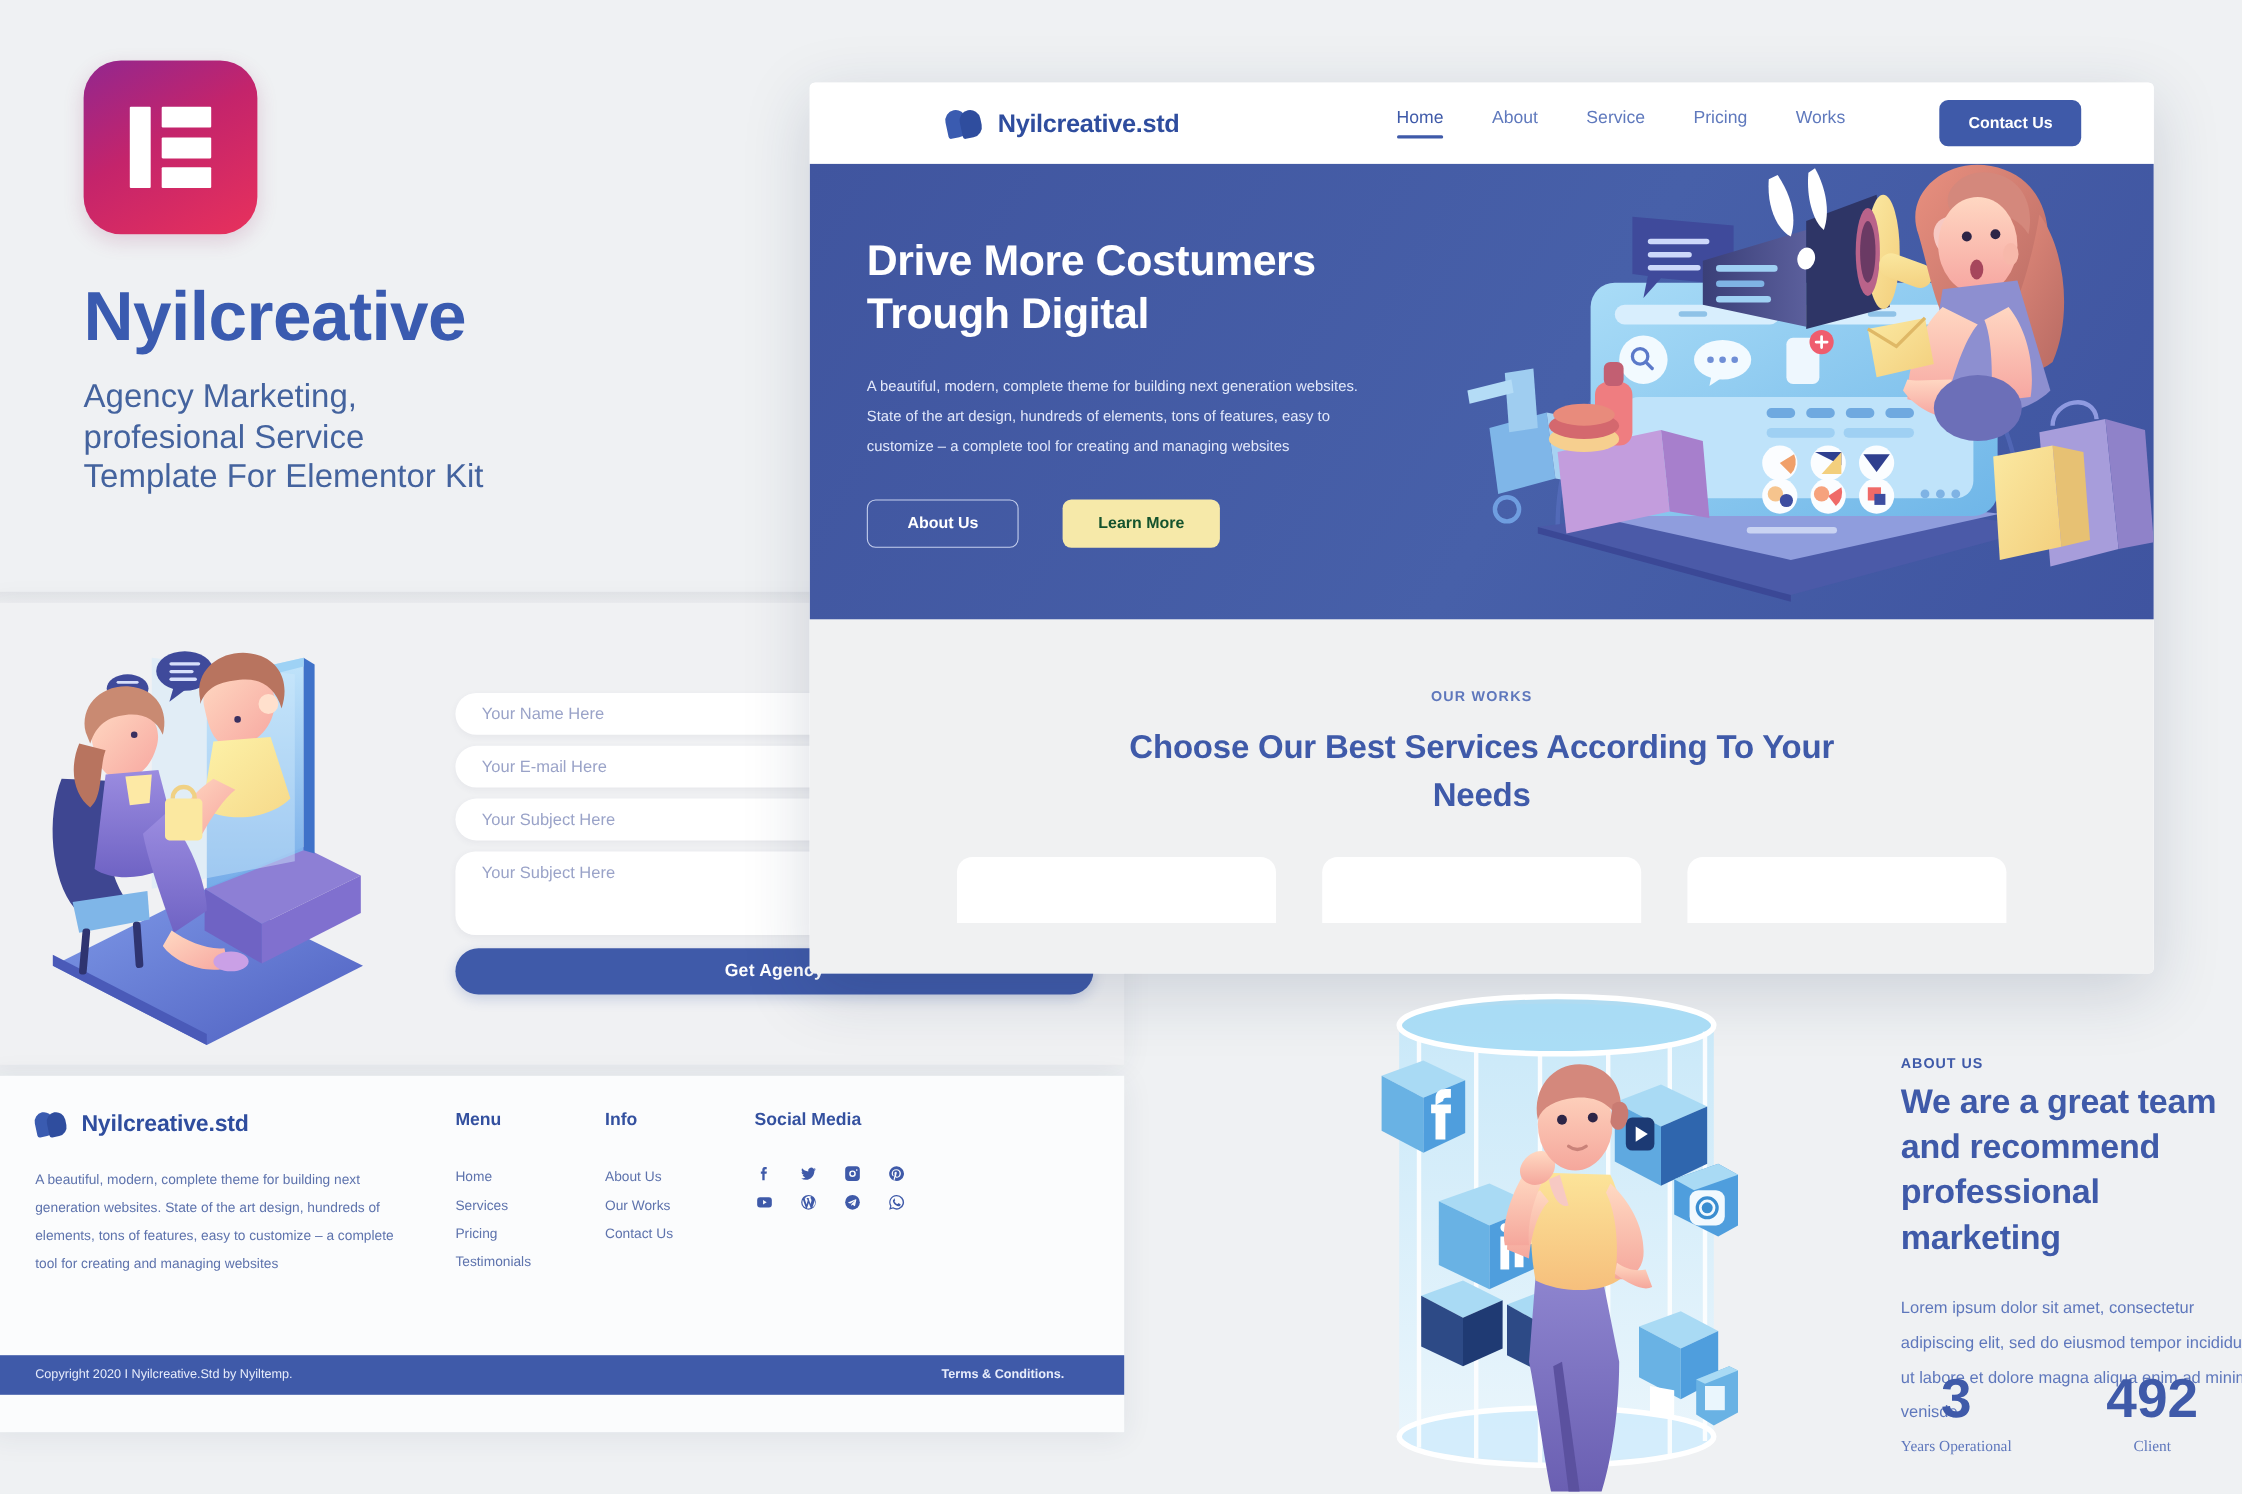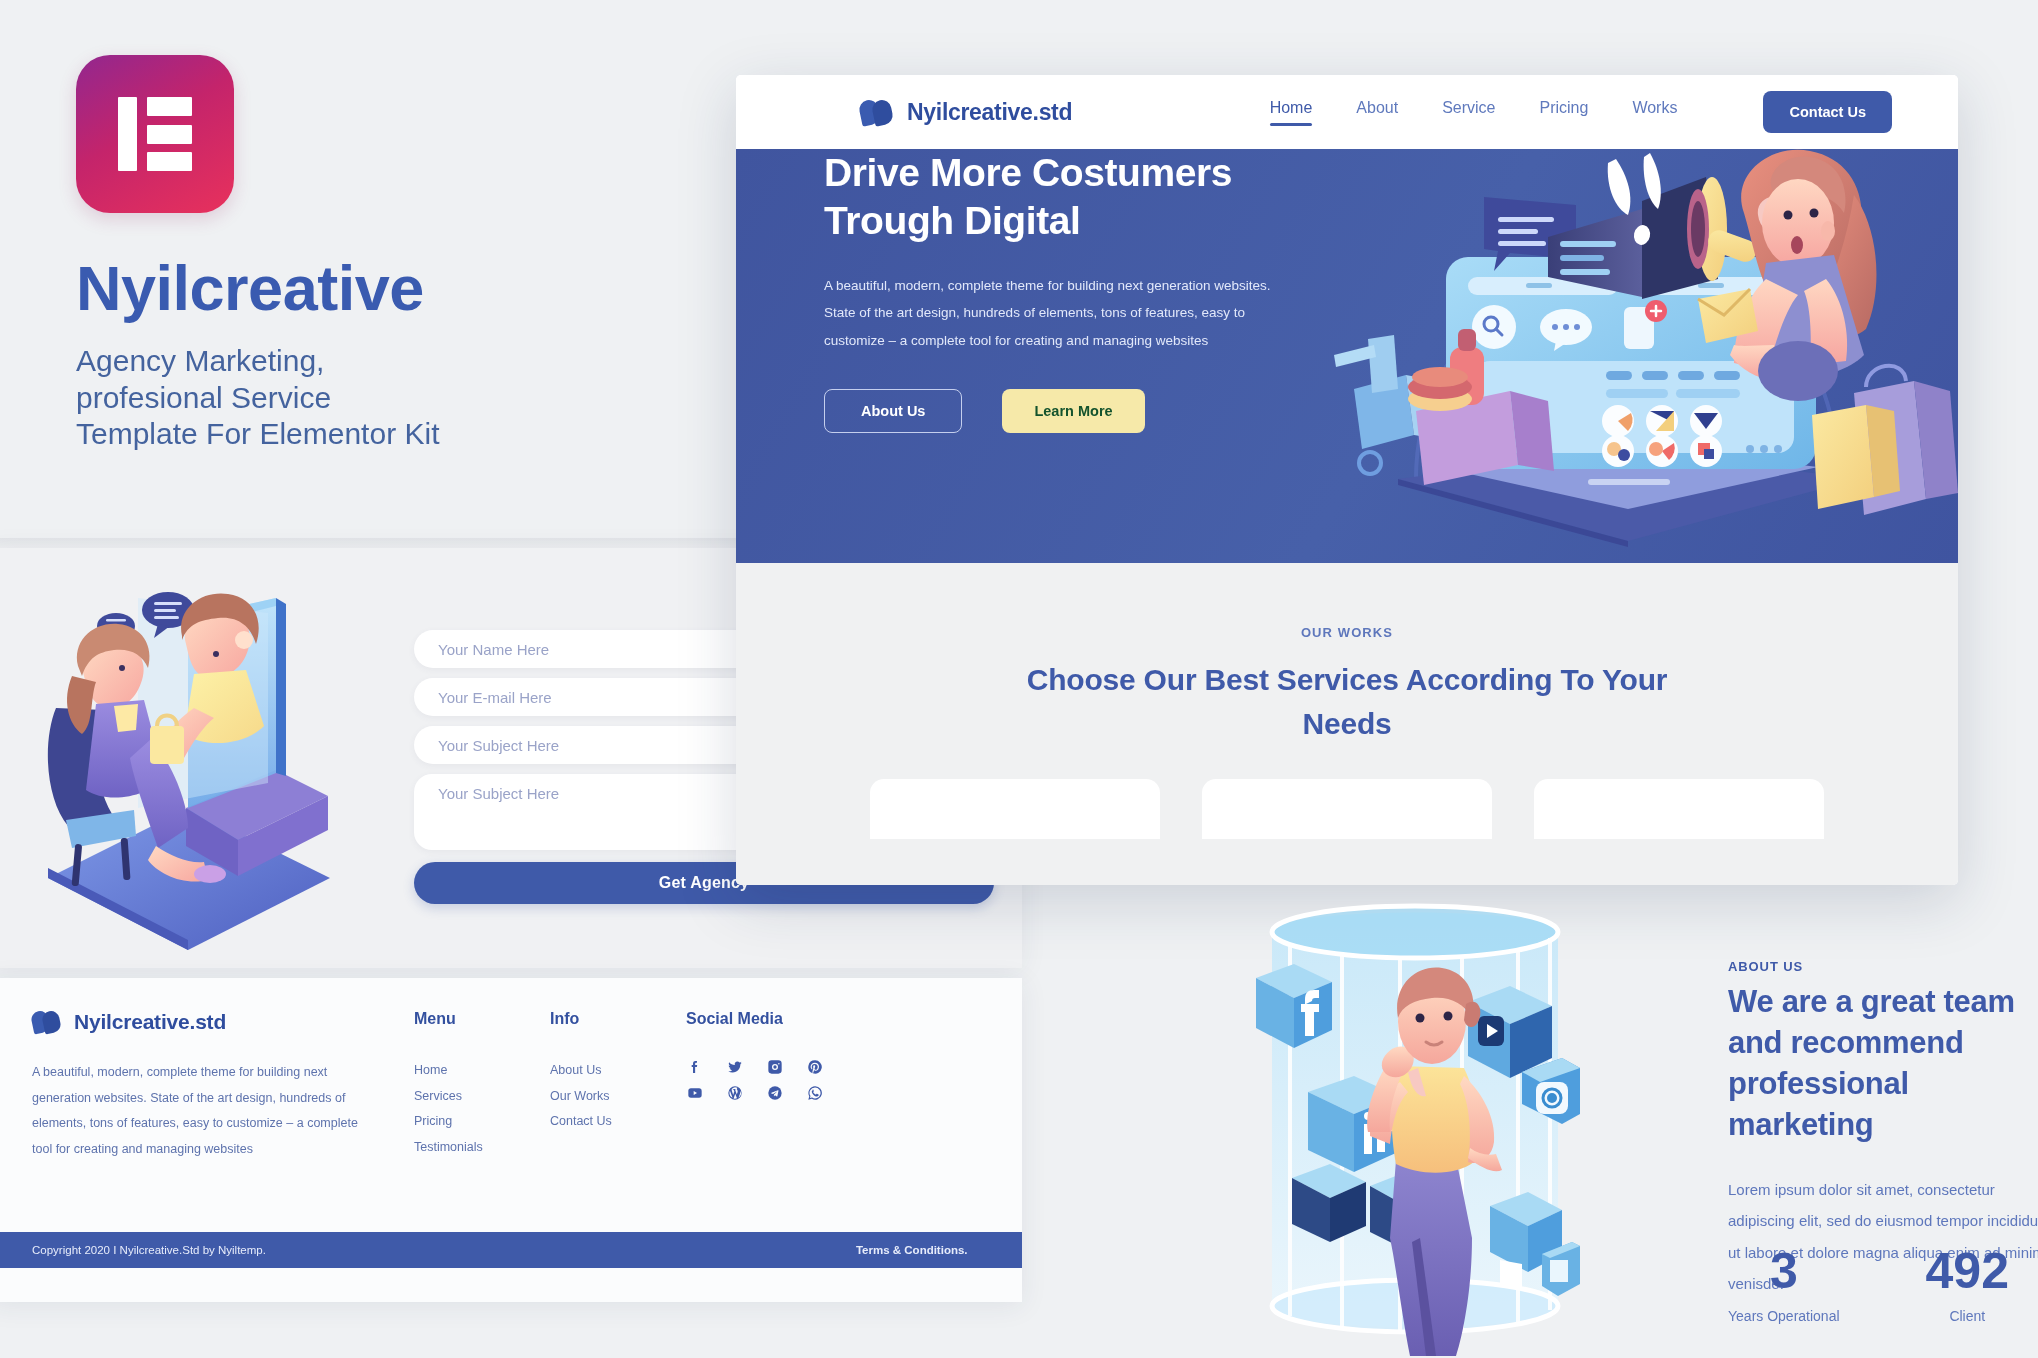--- a/index.html
+++ b/index.html
@@ -111,21 +111,21 @@
     content: ""; position: absolute; left: 0; right: 0; bottom: 0; height: 3px;
     background: #3f5aa9; border-radius: 2px;
   }
   .btn-contact {
     margin-left: 42px; background: #3f5aa9; color: #fff; font-size: 14.5px; font-weight: 600;
     padding: 13px 26px; border-radius: 8px; cursor: pointer; white-space: nowrap;
   }
 
   .hero {
     height: 414px; background: linear-gradient(120deg, #40559f 0%, #4760a9 55%, #3f54a0 100%);
-    position: relative; padding: 0 0 0 88px; display: flex; align-items: flex-start;
+    position: relative; padding: 0 0 0 52px; display: flex; align-items: center;
   }
   .hero-left { width: 450px; }
   .hero-h1 { font-size: 39px; font-weight: 700; color: #fff; line-height: 1.24; letter-spacing: -.4px; }
   .hero-p { margin-top: 26px; font-size: 13.5px; line-height: 2.05; color: #e2e8fa; }
   .hero-btns { margin-top: 34px; display: flex; gap: 40px; }
   .btn-ghost {
     border: 1.5px solid #c5cfee; color: #fff; font-size: 14.5px; font-weight: 600;
     padding: 13px 36px; border-radius: 8px; cursor: pointer;
   }
   .btn-learn {
@@ -150,21 +150,21 @@
   .about-illus { position: absolute; left: 100px; top: 0; width: 330px; height: 472px; }
   .about-text { position: absolute; left: 578px; top: 73px; width: 330px; }
   .about-eyebrow { font-size: 13px; font-weight: 700; color: #3f5aa9; letter-spacing: .9px; }
   .about-h2 {
     margin-top: 8px; font-size: 31px; font-weight: 700; color: #3f5aa9; line-height: 1.32;
     letter-spacing: -.3px;
   }
   .about-p { margin-top: 28px; font-size: 15px; line-height: 2.1; color: #5e77bc; }
   .stats { position: absolute; left: 578px; top: 360px; display: flex; gap: 86px; }
   .stat-num { font-size: 50px; font-weight: 700; color: #3f5aa9; text-align: center; line-height: 1; }
-  .stat-lbl { margin-top: 12px; font-size: 14px; color: #5e77bc; text-align: center; }
+  .stat-lbl { margin-top: 12px; font-size: 14px; color: #5e77bc; text-align: center; font-family: Liberation Serif, serif; }
 
   
   .seam-top { position: absolute; left: -10px; top: 538px; width: 1032px; height: 12px;
               background: linear-gradient(#e3e5e8, #f0f1f3); }
   .tiny-dot { position: absolute; left: 482px; top: 568px; width: 5px; height: 2px; background: #c9ccd2; }
 </style>
 </head>
 <body>
 
 <div class="stage">

